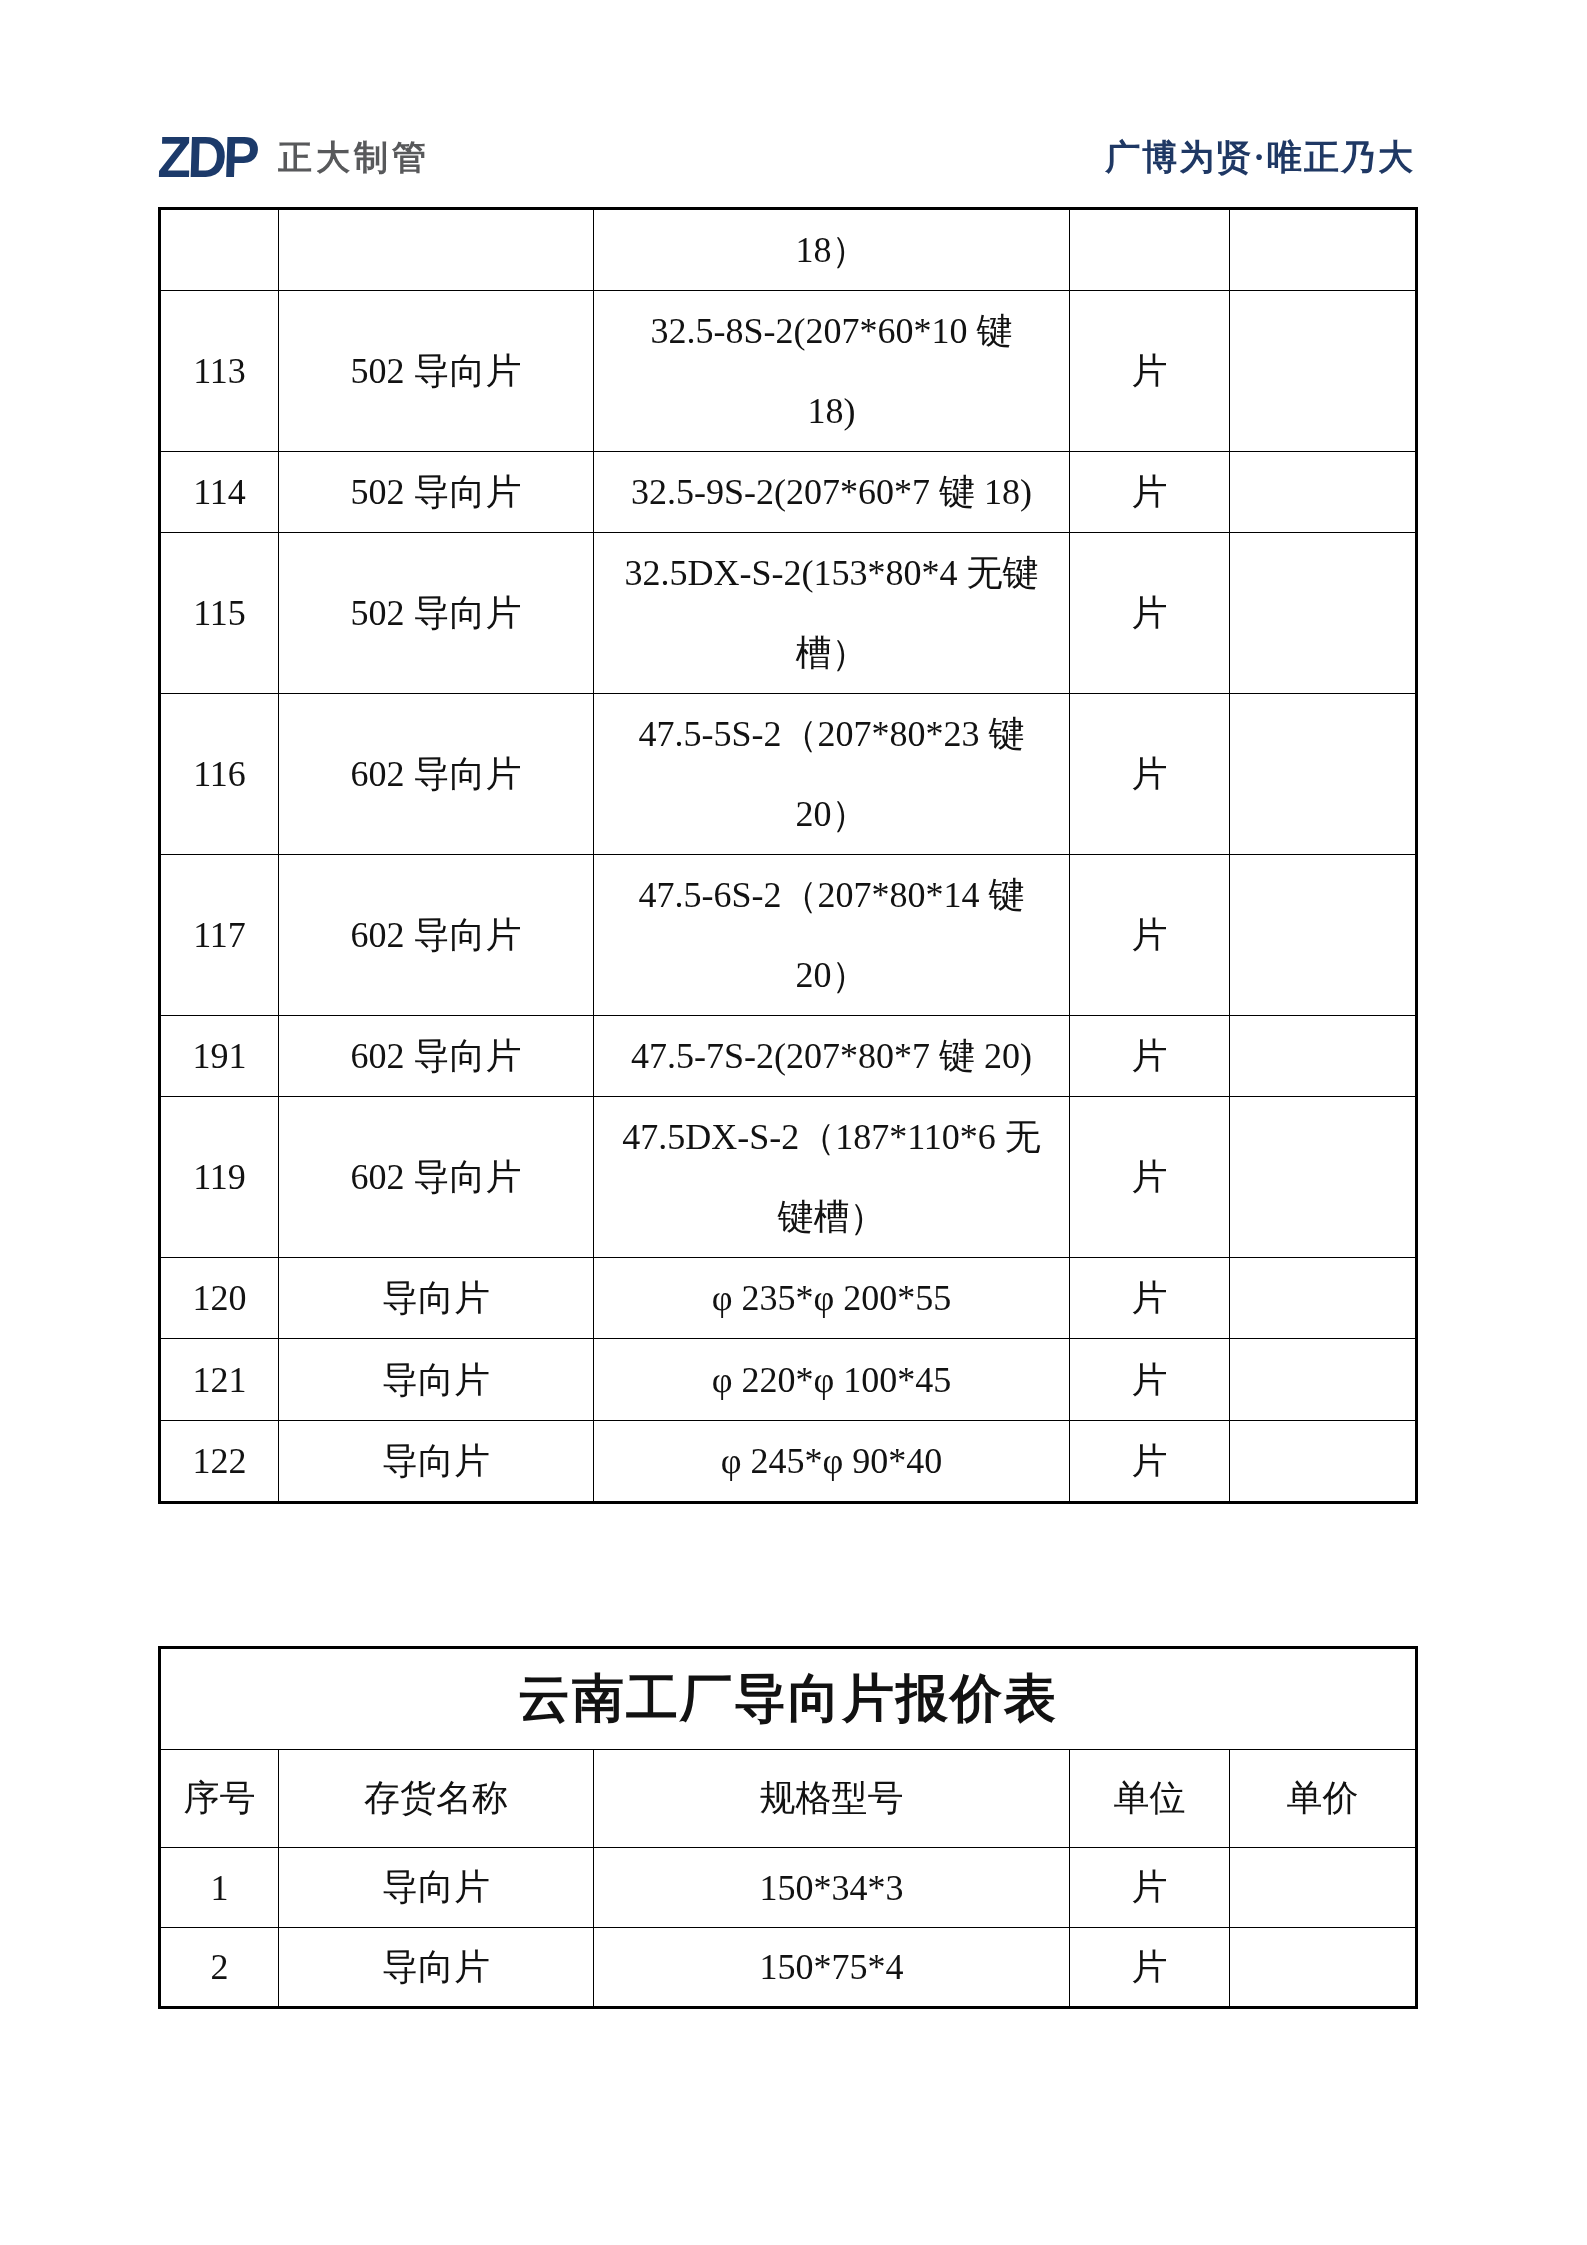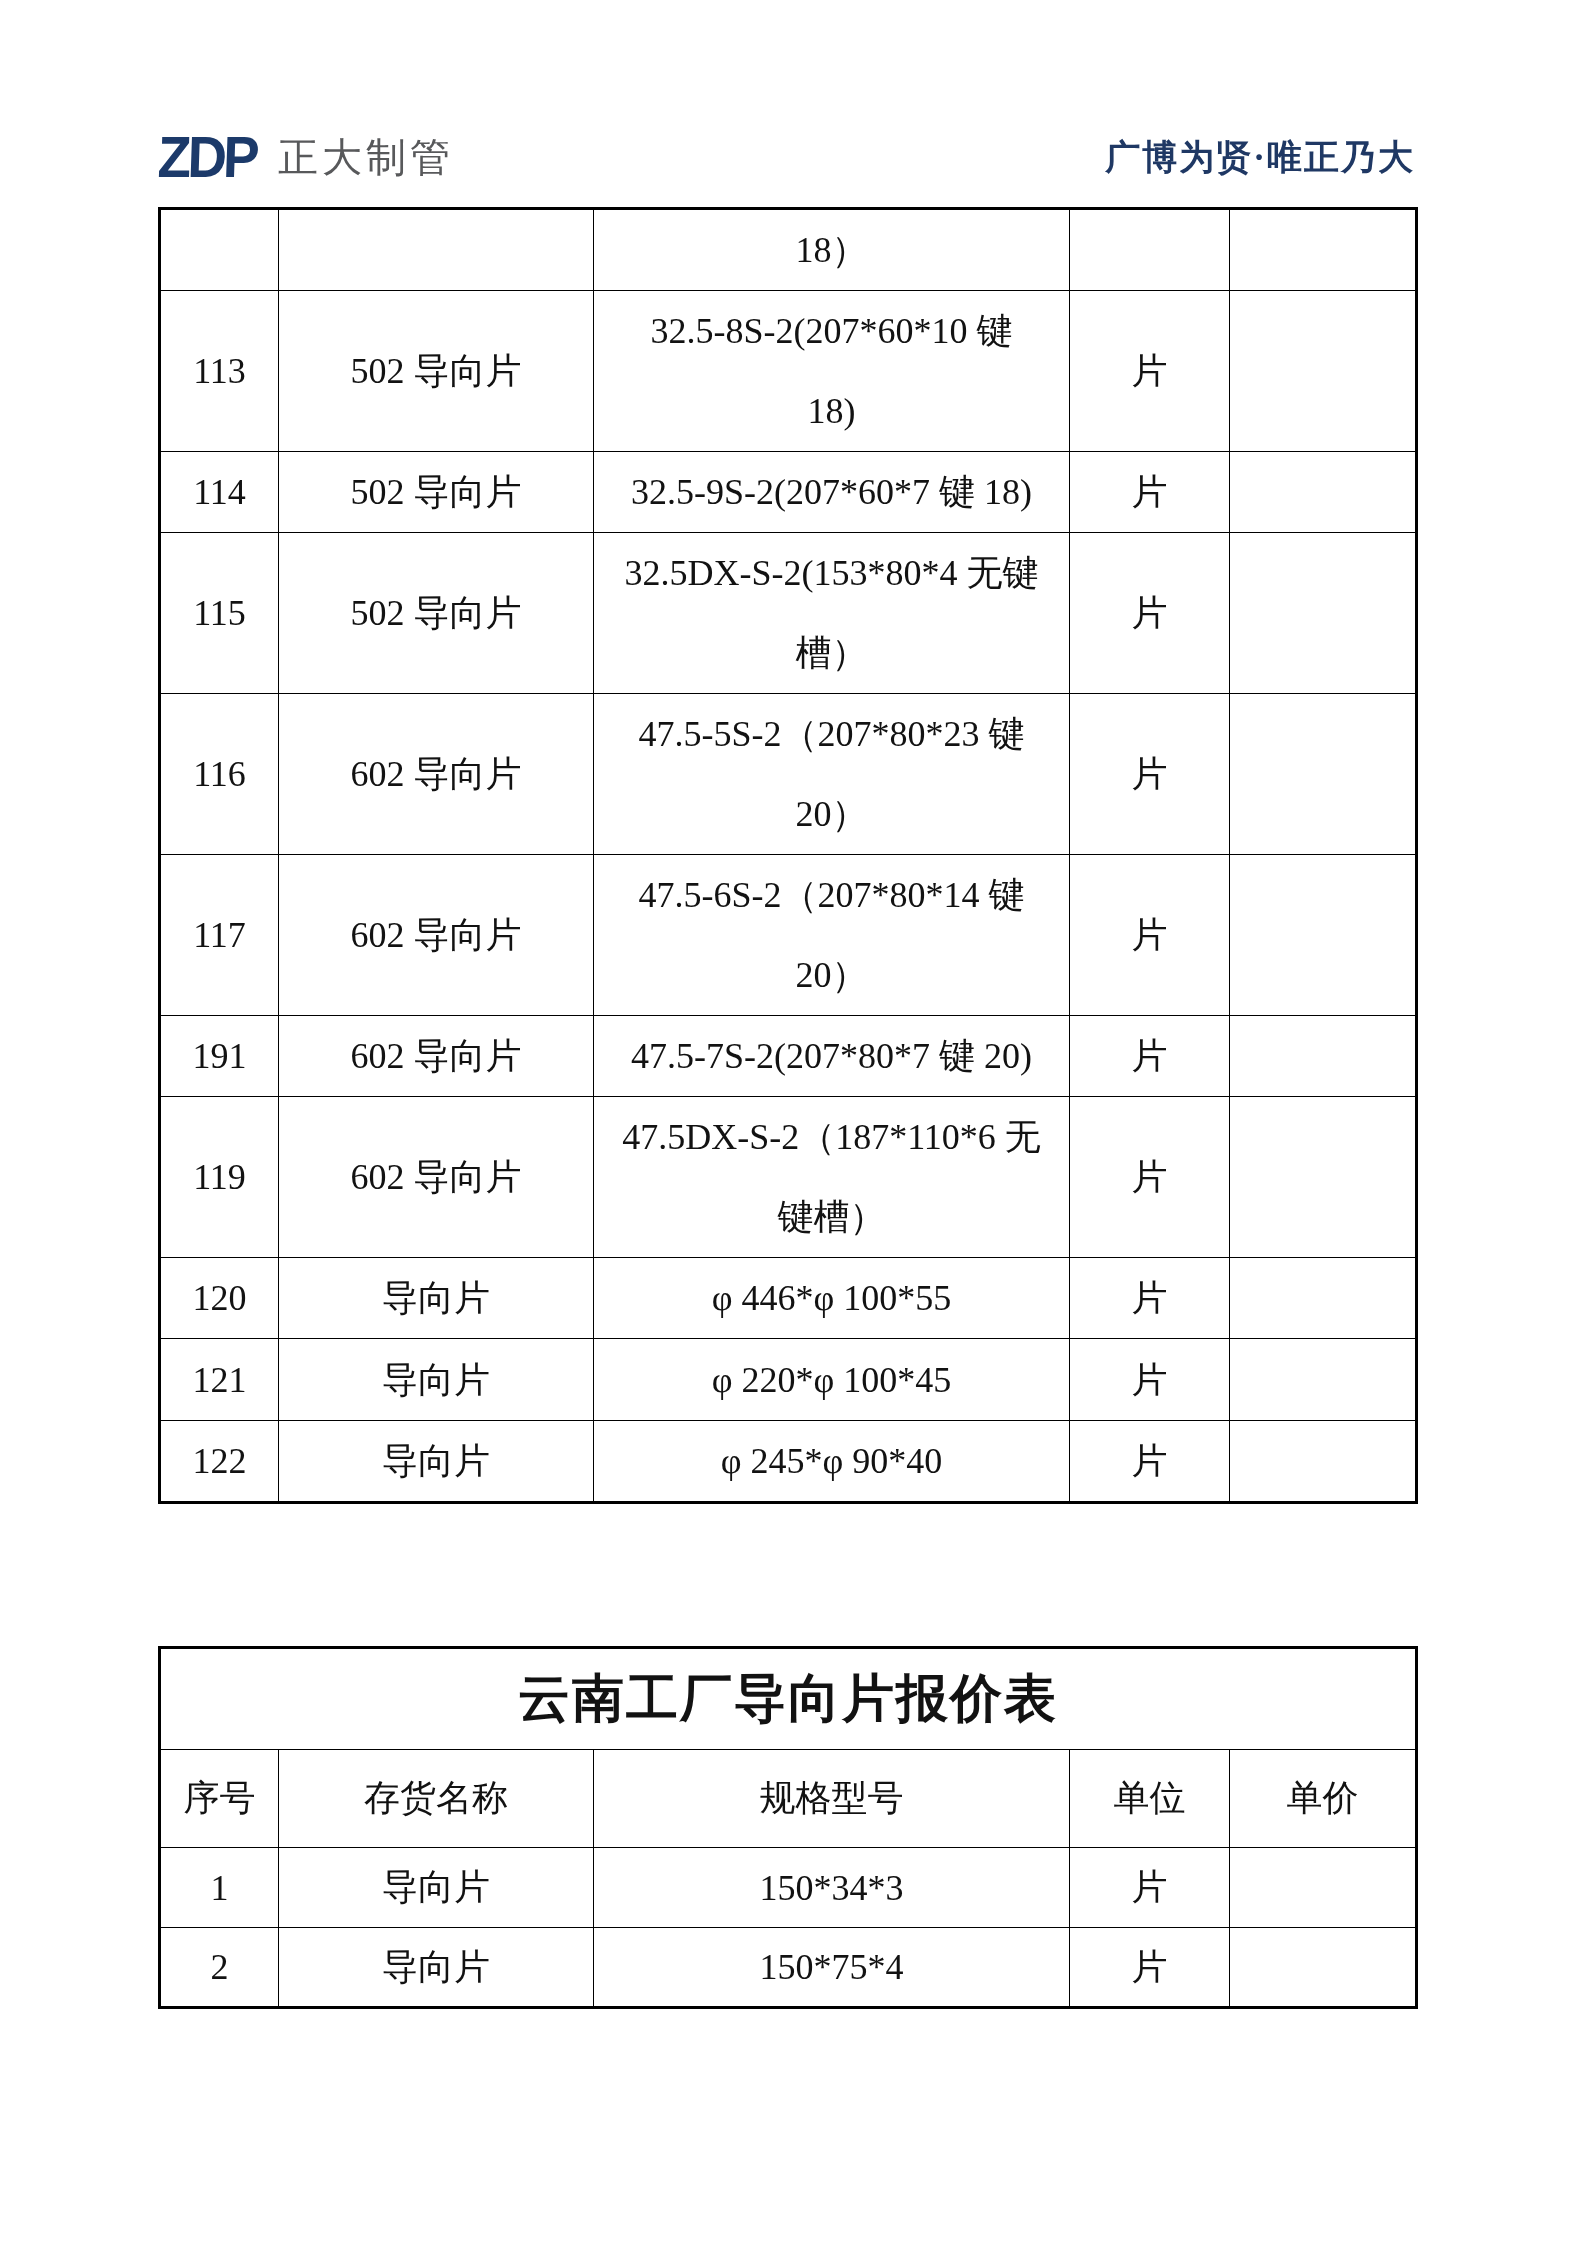--- a/index.html
+++ b/index.html
@@ -22,21 +22,21 @@
   .logo-zdp{
     font-family:"Liberation Sans","DejaVu Sans",sans-serif;
     font-weight:900;font-size:58px;line-height:1;
     color:var(--logo-color,#1c3a6a);
     letter-spacing:-4px;
     transform:scaleX(.94) skewX(-2deg);
     transform-origin:left center;
   }
   .logo-cn{
     font-family:"Liberation Sans","DejaVu Sans",sans-serif;
-    font-weight:normal;font-size:40px;line-height:1;
+    font-weight:bold;font-size:34px;line-height:1;
     color:var(--company-color,#58595b);
     letter-spacing:4px;
   }
   .tagline{
     font-weight:bold;font-size:35px;line-height:1;
     color:var(--slogan-color,#1f3864);
     letter-spacing:2px;
   }
 
   
@@ -143,21 +143,21 @@
         <td>119</td>
         <td>602 导向片</td>
         <td>47.5DX-S-2（187*110*6 无
 键槽）</td>
         <td>片</td>
         <td></td>
       </tr>
       <tr style="height:80px">
         <td>120</td>
         <td>导向片</td>
-        <td>φ 446*φ 100*55</td>
+        <td>φ 235*φ 200*55</td>
         <td>片</td>
         <td></td>
       </tr>
       <tr style="height:82px">
         <td>121</td>
         <td>导向片</td>
         <td>φ 220*φ 100*45</td>
         <td>片</td>
         <td></td>
       </tr>

